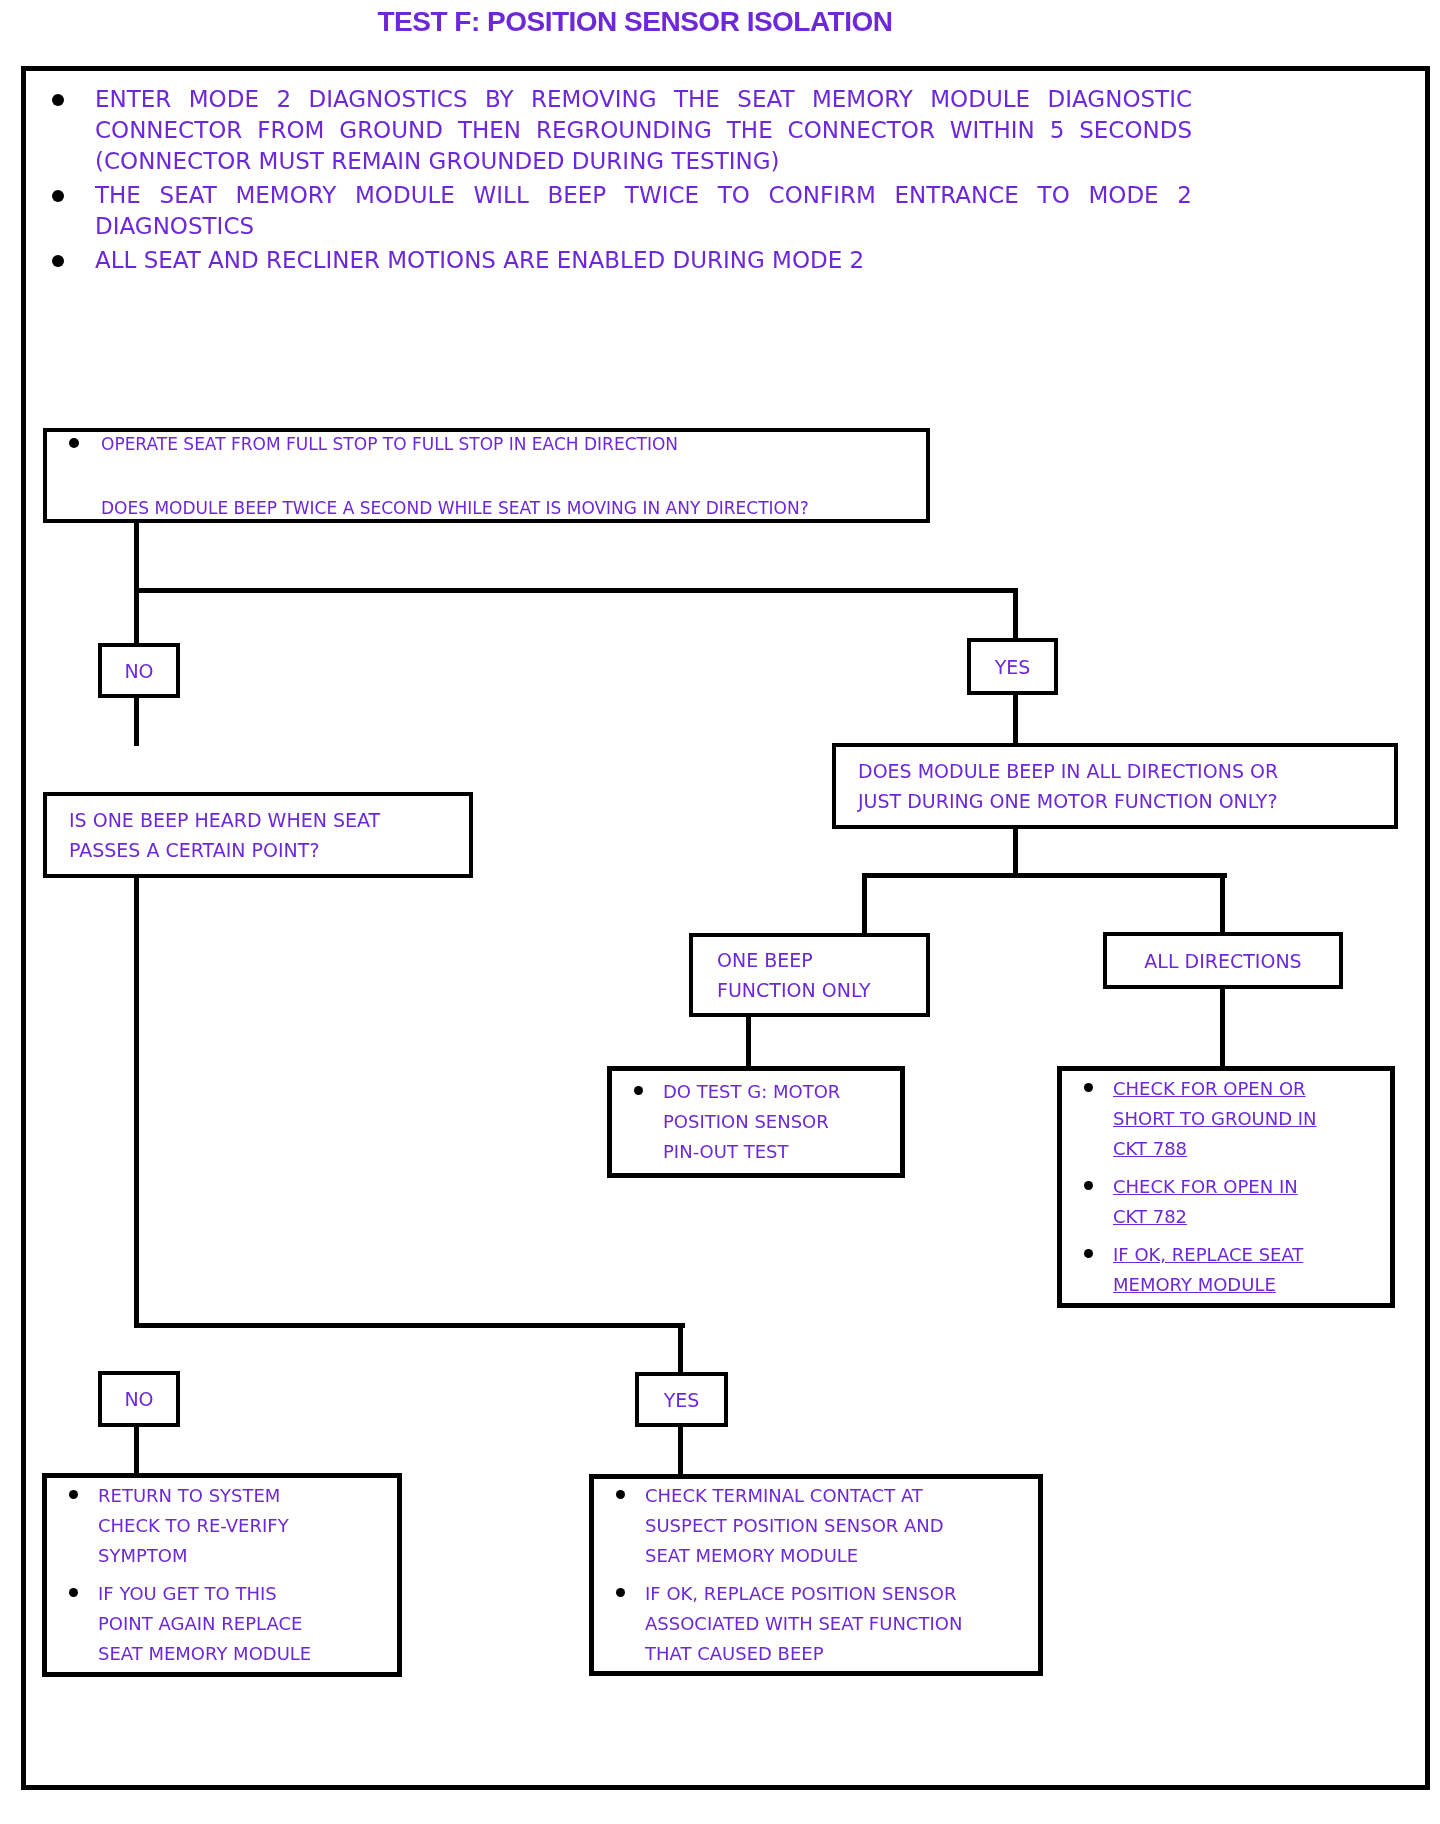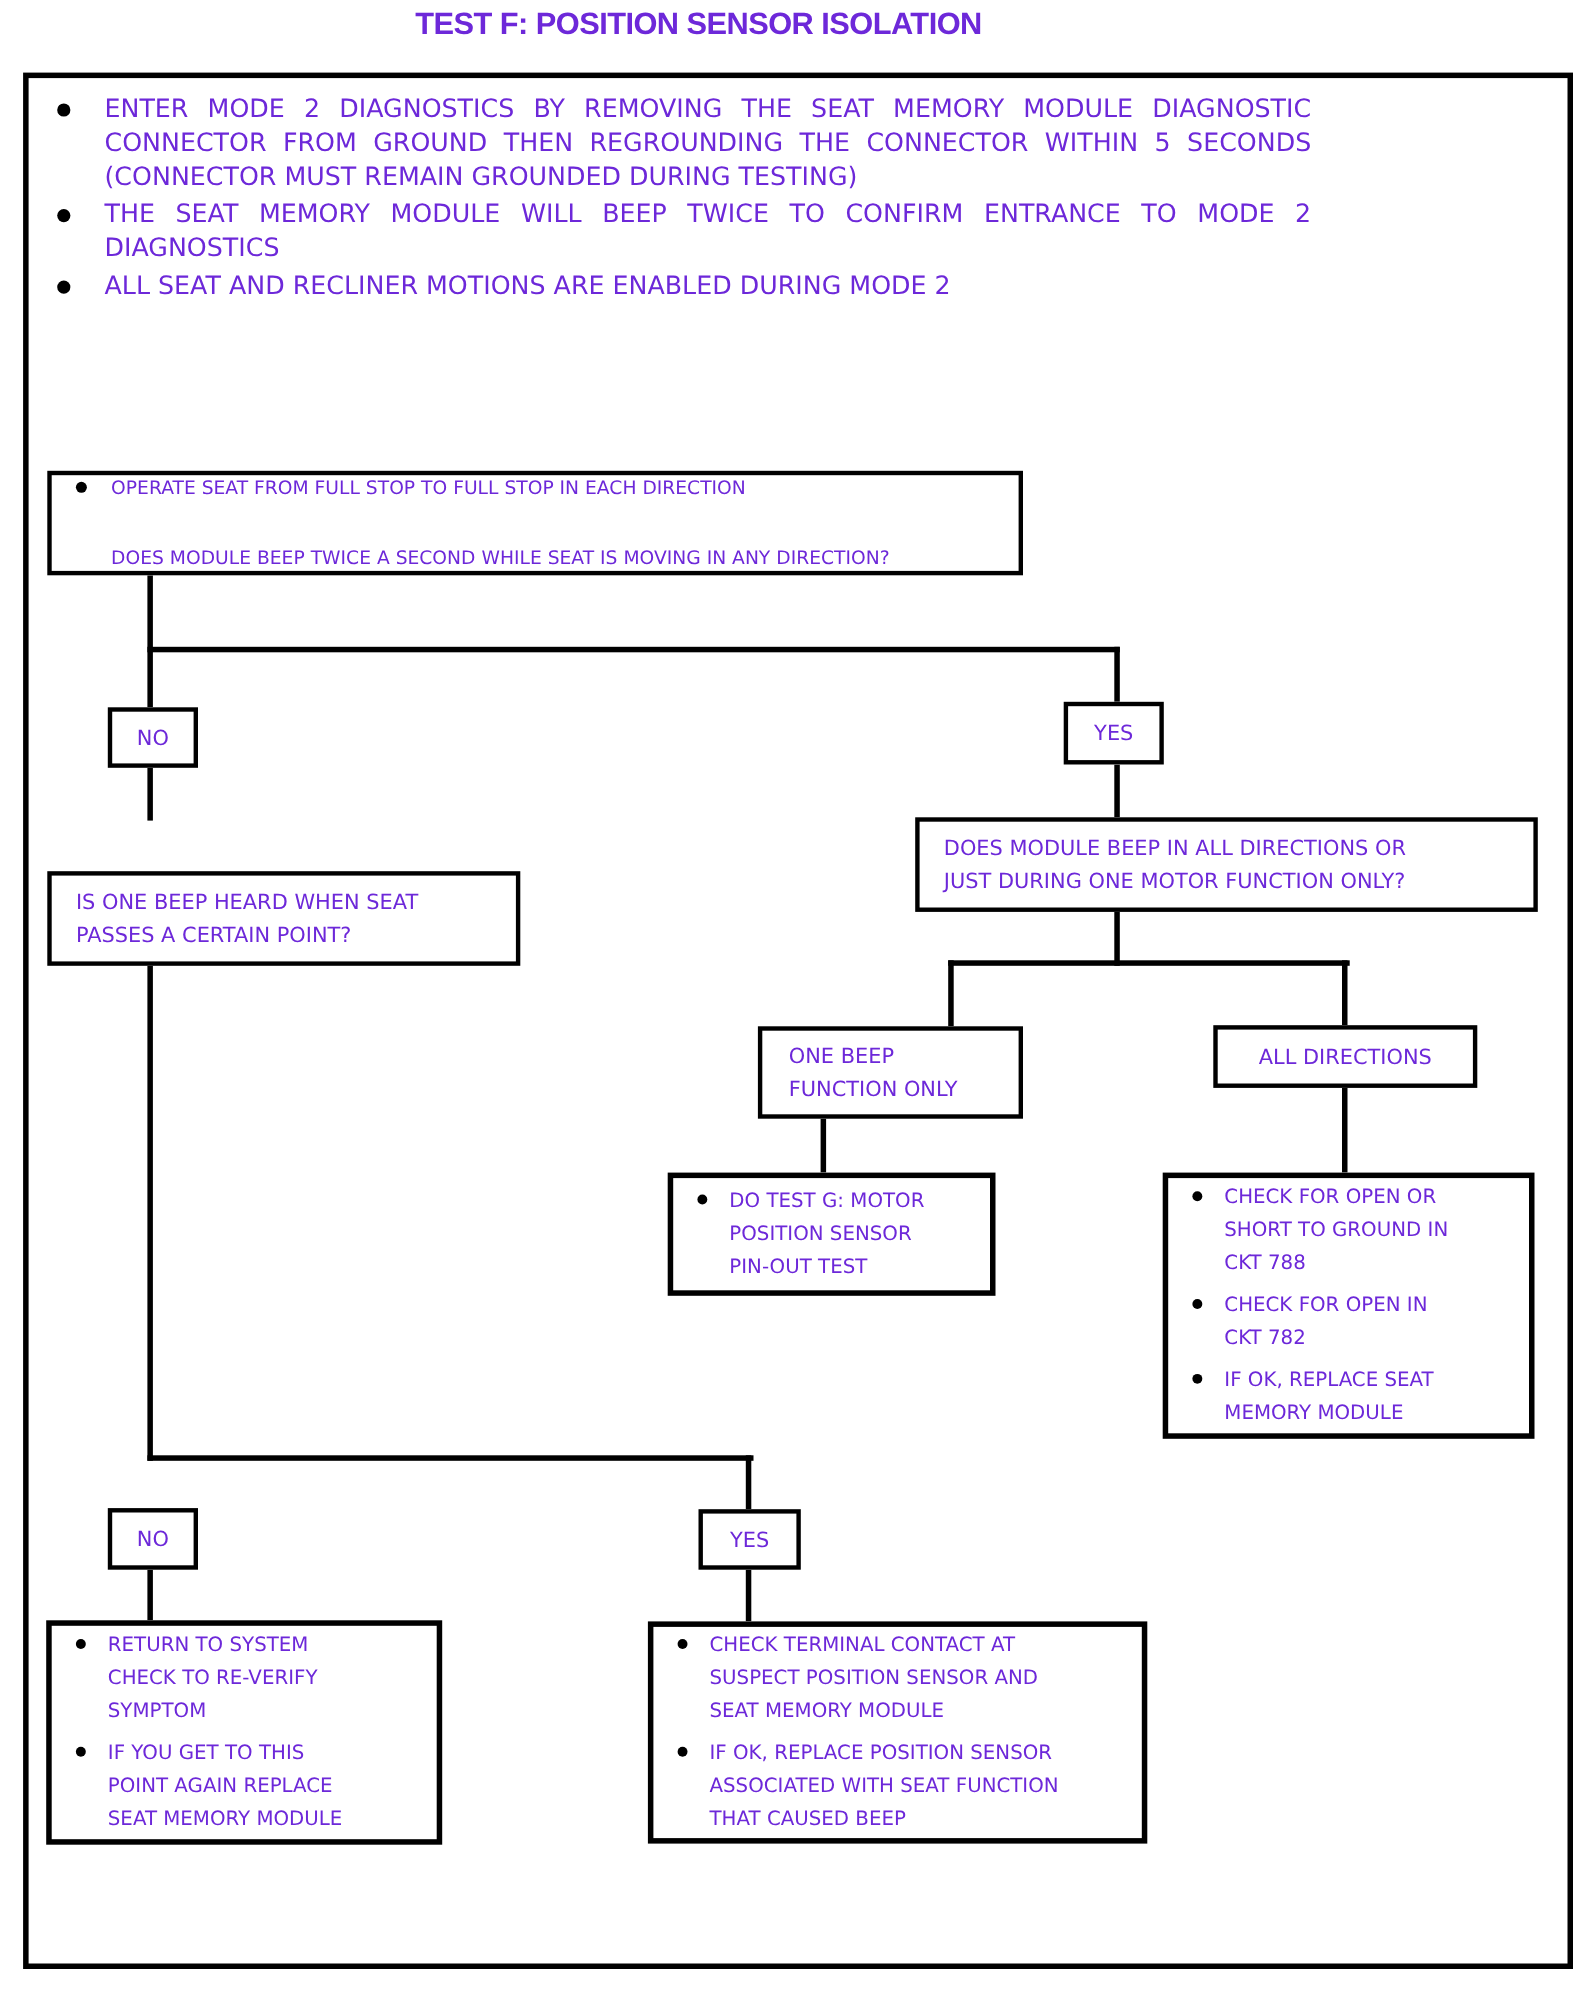--- a/index.html
+++ b/index.html
@@ -143,21 +143,21 @@
         <span class="bdot"></span>
         <div class="btxt">
           <div>DO TEST G: MOTOR</div>
           <div>POSITION SENSOR</div>
           <div>PIN-OUT TEST</div>
         </div>
       </div>
     </div>
   </div>
 
-  <div class="box b5" style="left:1057px;top:1066px;width:338px;height:242px;padding-left:22px;">
+  <div class="box b5" style="left:1057px;top:1066px;width:338px;height:242px;padding-left:22px;text-decoration:underline;">
     <div class="blist">
       <div class="bitem">
         <span class="bdot"></span>
         <div class="btxt">
           <div>CHECK FOR OPEN OR</div>
           <div>SHORT TO GROUND IN</div>
           <div>CKT 788</div>
         </div>
       </div>
       <div class="bitem">

